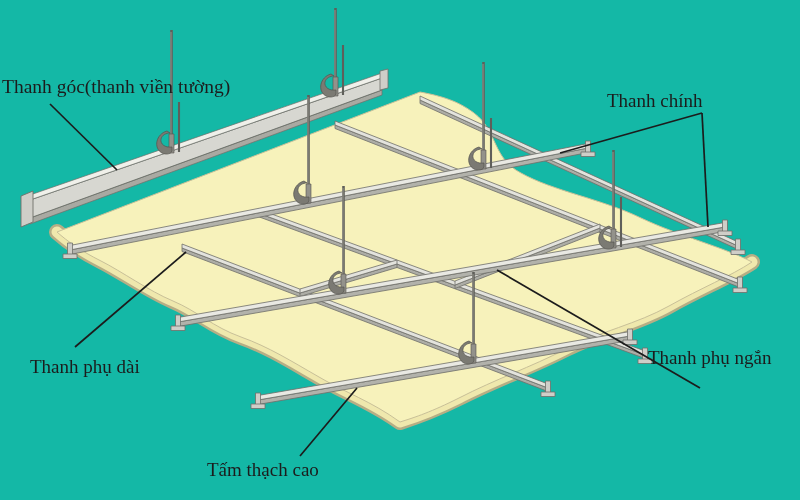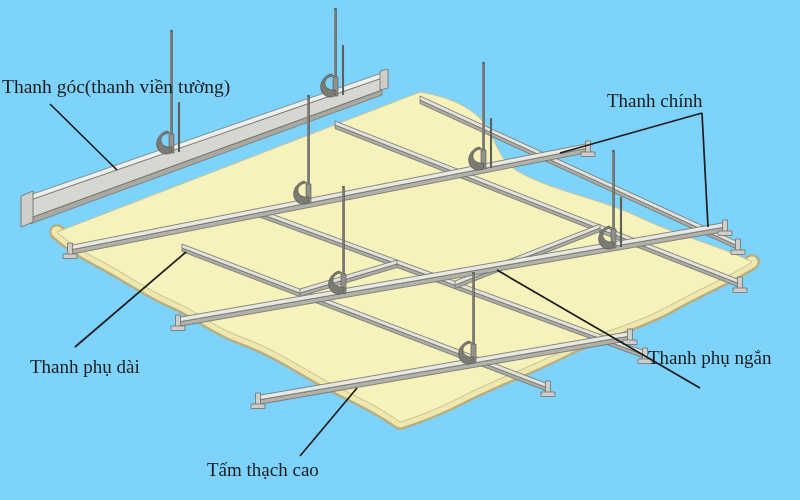--- a/index.html
+++ b/index.html
@@ -1,16 +1,16 @@
 <!DOCTYPE html>
 <html><head>
 <meta charset="utf-8">
 <style>
   html,body{margin:0;padding:0;background:#ffffff;}
-  .stage{position:relative;width:800px;height:500px;background:#7dd3fc;overflow:hidden;
+  .stage{position:relative;width:800px;height:500px;background:#14b8a6;overflow:hidden;
          font-family:"Liberation Serif", serif;}
   svg{display:block;}
   text{fill:#1c1c1c;}
 </style>
 </head>
 <body>
 
 <div class="stage">
 <svg id="scene" width="800" height="500" viewBox="0 0 800 500" xmlns="http://www.w3.org/2000/svg">
 

